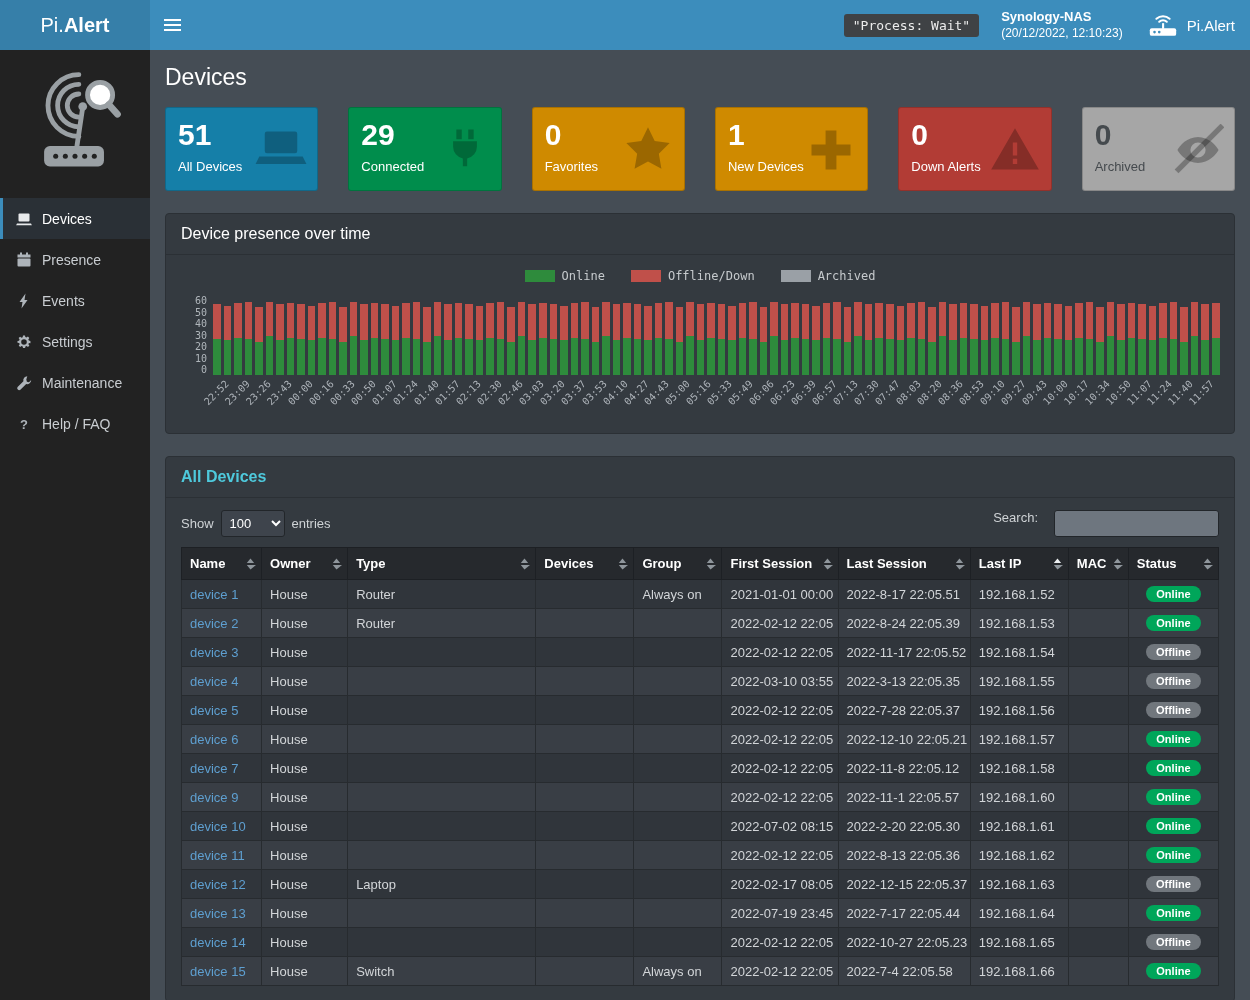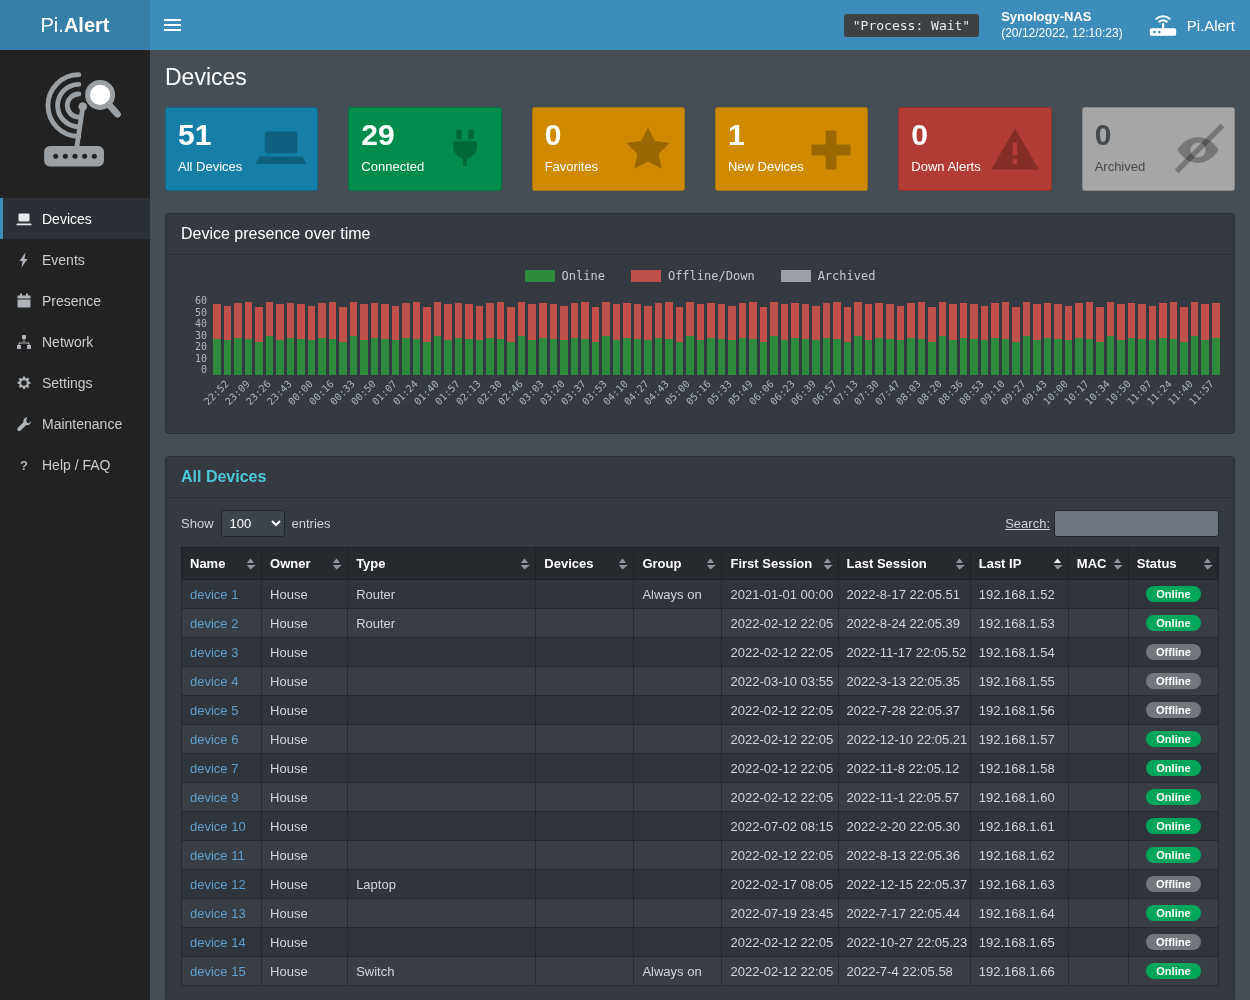--- a/index.html
+++ b/index.html
@@ -59,21 +59,21 @@
   .bars { flex:1; height:80px; display:flex; align-items:flex-end; gap:3px; }
   .bar { flex:1; display:flex; flex-direction:column; justify-content:flex-end; height:100%; }
   .bar .seg { width:100%; }
   .xlabels { position:relative; height:48px; margin-left:28px; }
   .xtick { position:absolute; top:3px; width:0; }
   .xtick span { position:absolute; right:0; top:0; transform:rotate(-45deg); transform-origin:top right; white-space:nowrap; font-family:"DejaVu Sans Mono", monospace; font-size:10px; color:#aeb4ba; }
   
   .tbl-controls { display:flex; align-items:center; justify-content:space-between; padding:12px 15px 10px 15px; color:#cfd3d6; font-size:13px; }
   .tc-left { display:flex; align-items:center; gap:7px; }
   .entries-select { background:#3e444c; color:#fff; border:1px solid #22262a; border-radius:3px; padding:3px 4px; width:64px; height:27px; font-size:13px; }
-  .tc-right { display:flex; align-items:center; gap:4px;text-decoration:underline; }
+  .tc-right { display:flex; align-items:flex-start; gap:16px; }
   .search-input { width:165px; height:27px; background:#6e767f; border:1px solid #22262a; border-radius:3px; color:#fff; padding:0 8px; font-size:13px; }
   
   .tbl-wrap { padding:0 15px 15px 15px; }
   table.devices { width:100%; border-collapse:collapse; font-size:13px; table-layout:fixed; }
   table.devices th {
     background:#26292d; border:1px solid #1d2024; color:#fff; text-align:left;
     padding:8px 8px; font-weight:bold; cursor:pointer; position:relative; overflow:hidden; white-space:nowrap;
   }
   table.devices th .sort { position:absolute; right:5px; top:50%; transform:translateY(-50%); }
   table.devices th .sort svg { width:11px; height:13px; display:block; }
@@ -156,46 +156,35 @@
           <svg viewBox="0 0 16 16">
             <rect x="2.5" y="2.5" width="11" height="8" rx="1"></rect>
             <path d="M1 12.5h14l.9 1.8H.1z"></path>
           </svg>
         </span>
         <span>Devices</span>
       </li>
       <li class="side-item">
         <span class="s-icon">
           <svg viewBox="0 0 16 16">
-            <path d="M9.5 0.5 3.5 9h3L5.5 15.5l6-8.5h-3z"></path>
-          </svg>
-        </span>
-        <span>Events</span>
-      </li>
-      <li class="side-item">
-        <span class="s-icon">
-          <svg viewBox="0 0 16 16">
             <rect x="4" y="0.5" width="2" height="3.5"></rect>
             <rect x="10" y="0.5" width="2" height="3.5"></rect>
             <rect x="1.5" y="2.5" width="13" height="3"></rect>
             <rect x="1.5" y="6.5" width="13" height="8" rx="1"></rect>
           </svg>
         </span>
         <span>Presence</span>
       </li>
       <li class="side-item">
         <span class="s-icon">
           <svg viewBox="0 0 16 16">
-            <rect x="6" y="1" width="4" height="4"></rect>
-            <rect x="1" y="11" width="4" height="4"></rect>
-            <rect x="11" y="11" width="4" height="4"></rect>
-            <path d="M7.5 5h1v3h-1zM3 8.5h10v1H3zM2.5 9h1v2.5h-1zM12.5 9h1v2.5h-1z"></path>
+            <path d="M9.5 0.5 3.5 9h3L5.5 15.5l6-8.5h-3z"></path>
           </svg>
         </span>
-        <span>Network</span>
+        <span>Events</span>
       </li>
       <li class="side-item">
         <span class="s-icon">
           <svg viewBox="0 0 16 16">
             <path fill-rule="evenodd" d="M8 5.2a2.8 2.8 0 1 0 0 5.6 2.8 2.8 0 0 0 0-5.6zm6.5 4.1-1.6-.3a5 5 0 0 1-.5 1.2l1 1.4-1.4 1.4-1.4-1a5 5 0 0 1-1.2.5l-.3 1.6H7l-.3-1.6a5 5 0 0 1-1.2-.5l-1.4 1-1.4-1.4 1-1.4a5 5 0 0 1-.5-1.2l-1.7-.3V7l1.6-.3c.1-.4.3-.8.5-1.2l-1-1.4 1.5-1.4 1.4 1c.4-.2.8-.4 1.2-.5L7 1.5h2l.3 1.6c.4.1.8.3 1.2.5l1.4-1 1.4 1.4-1 1.4c.2.4.4.8.5 1.2l1.6.3z"></path>
           </svg>
         </span>
         <span>Settings</span>
       </li>
       <li class="side-item">

